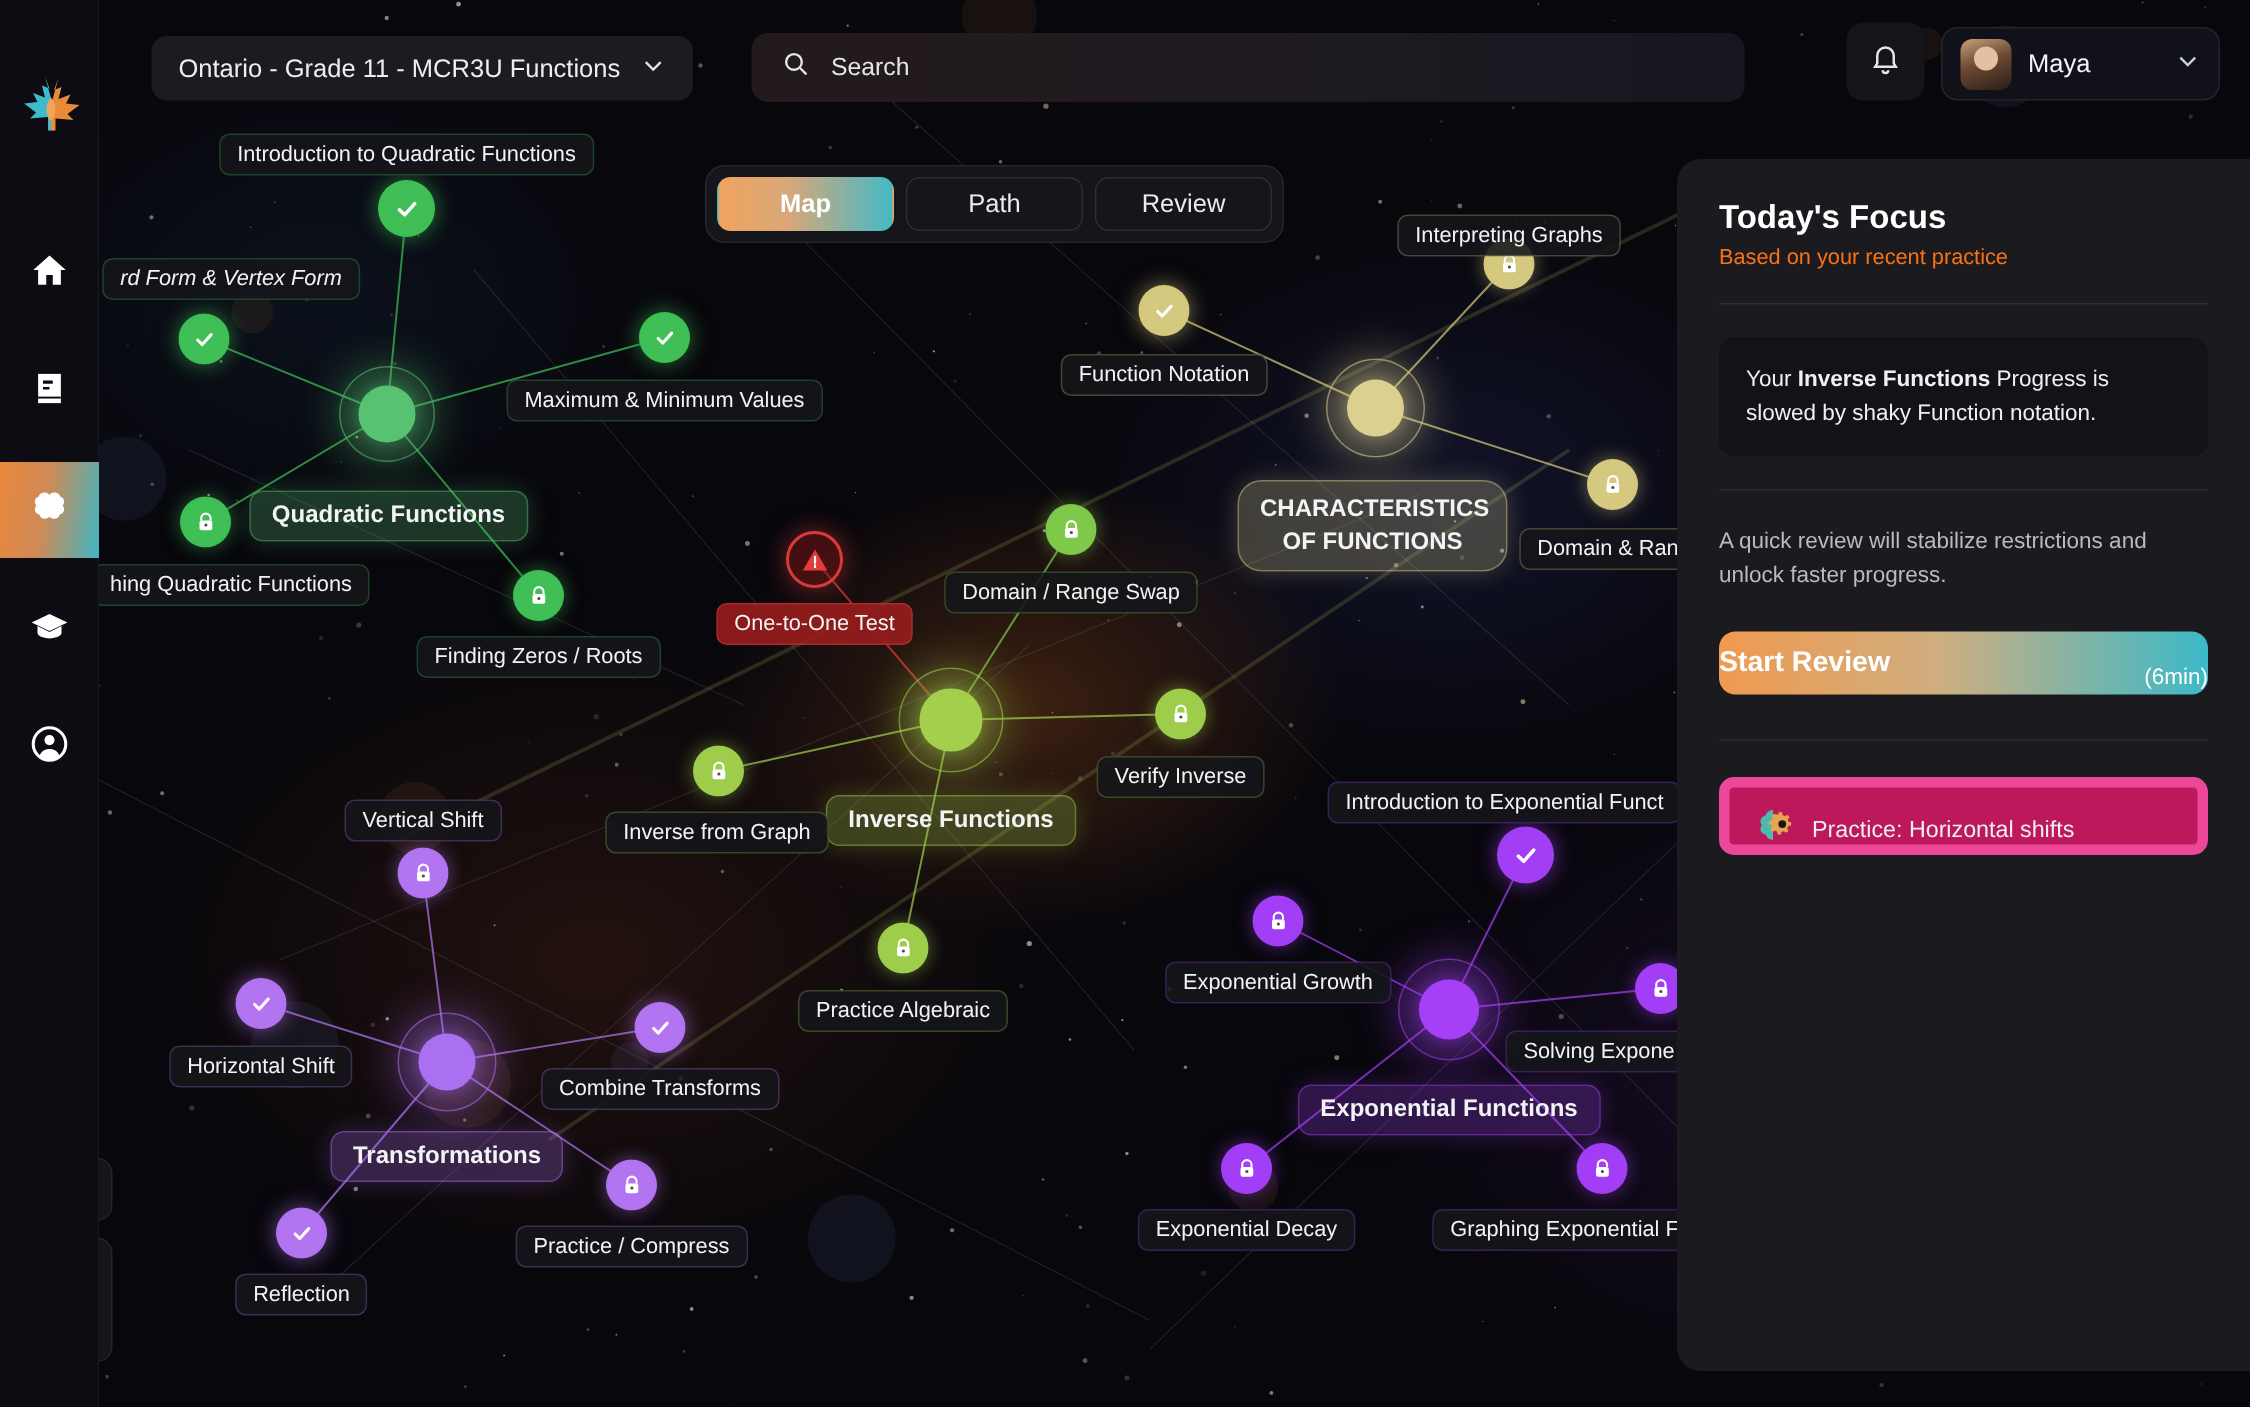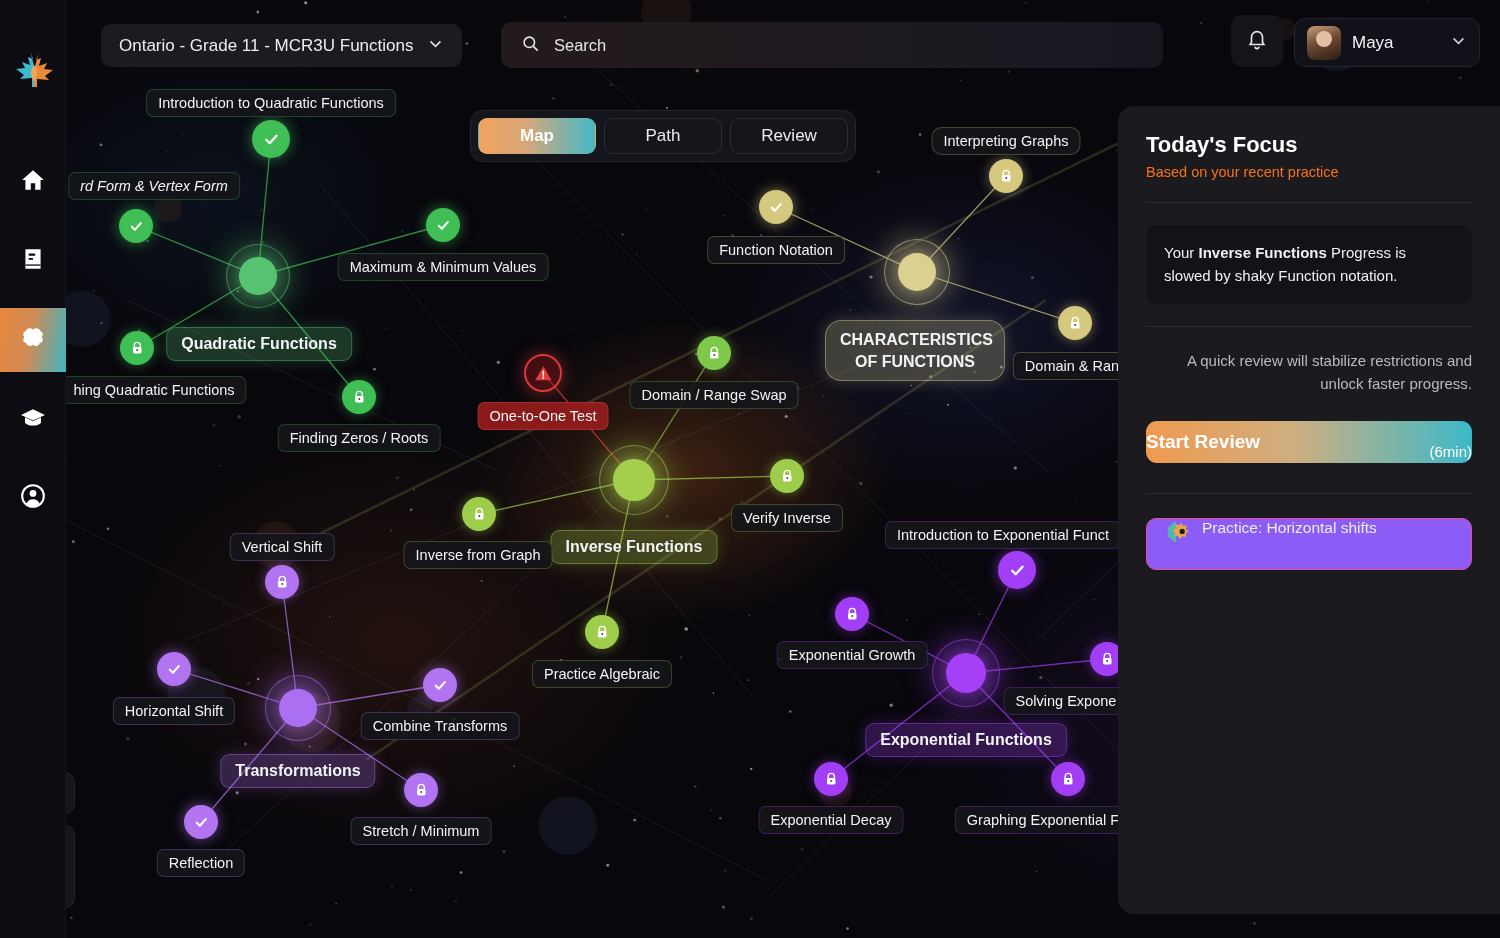--- a/index.html
+++ b/index.html
@@ -134,31 +134,31 @@
     padding: 26px 28px 0 28px;
   }
   #panel h1 { font-size: 22px; color: #fff; font-weight: bold; margin-bottom: 6px; }
   #panel .sub { font-size: 14.5px; color: #f97316; }
   .hr { height: 1px; background: #2c2c34; margin: 22px 0; }
   #insight {
     background: #121217; border-radius: 10px; padding: 16px 18px;
     font-size: 15px; line-height: 1.55; color: #eef0f3;
   }
   #insight b { font-weight: bold; }
-  #hint { font-size: 15px; line-height: 1.55; color: #b7bbc2; text-align: right; }
+  #hint { font-size: 15px; line-height: 1.55; color: #b7bbc2; }
   #start {
     margin-top: 26px; height: 42px; border-radius: 11px;
     background: linear-gradient(90deg,#ef9a4f 0%, #cfae7f 45%, #3cb9c8 100%);
     display: flex; align-items: center; justify-content: space-between; gap: 8px;
     color: #fff; font-size: 19px; font-weight: bold;
   }
   #start .mins { font-size: 15px; font-weight: normal; margin-top: 18px; }
   .sugg {
-    height: 52px; border-radius: 10px; border: 1px solid #ec4899;
-    background: #8b5cf6; display: flex; align-items: flex-start; gap: 13px;
+    height: 52px; border-radius: 10px; border: 7px solid #ec4899;
+    background: #be185d; display: flex; align-items: flex-end; gap: 13px;
     padding: 0 16px; margin-bottom: 17px;
   }
   .sugg .txt { font-size: 15.5px; color: #eceef1; }
   .sugg .ico { width: 26px; height: 26px; flex: 0 0 auto; }
 </style>
 </head>
 <body>
 
 <div id="app">
 
@@ -537,21 +537,21 @@
         <div class="lbl" style="left: 710px; top: 236px; background: rgba(20, 22, 26, 0.88); border-color: rgba(213, 200, 127, 0.28);">Function Notation</div>
         <div class="node" style="left: 940px; top: 176px;">
           <div class="disc" style="width: 34px; height: 34px; background: rgb(213, 200, 127); border: 2.5px solid rgba(213, 200, 127, 0.45); box-shadow: rgba(213, 200, 127, 0.5) 0px 0px 12px;">
             <svg viewBox="0 0 24 24">
               <path d="M7.5 10.5V8a4.5 4.5 0 0 1 9 0v2.5" stroke="#fff" stroke-width="2" fill="none"></path>
               <rect x="5.8" y="10.2" width="12.4" height="9.4" rx="2" fill="#fff"></rect>
               <circle cx="12" cy="14.6" r="1.5" fill="#4a4a4a"></circle>
             </svg>
           </div>
         </div>
-        <div class="lbl" style="left: 940px; top: 127px; background: rgba(20, 22, 26, 0.88); border-color: rgba(213, 200, 127, 0.28); border-radius: 10px;">Interpreting Graphs</div>
+        <div class="lbl" style="left: 940px; top: 143px; background: rgba(20, 22, 26, 0.88); border-color: rgba(213, 200, 127, 0.28);">Interpreting Graphs</div>
         <div class="node" style="left: 851px; top: 272px;">
           <div class="disc" style="width: 66px; height: 66px; background: rgba(220, 208, 145, 0.22); border: 1px solid rgba(220, 208, 145, 0.55); box-shadow: rgba(220, 208, 145, 0.42) 0px 0px 30px;">
             <div style="width: 38.94px; height: 38.94px; border-radius: 50%; background: rgb(220, 208, 145); box-shadow: rgba(220, 208, 145, 0.75) 0px 0px 18px;"></div>
           </div>
         </div>
         <div class="lbl hubcaps" style="left: 849px; top: 320px; background: rgba(220, 208, 145, 0.26); border-color: rgba(220, 208, 145, 0.42); box-shadow: rgba(220, 208, 145, 0.25) 0px 0px 16px; border-radius: 16px;">CHARACTERISTICS OF FUNCTIONS</div>
         <div class="node" style="left: 1009px; top: 323px;">
           <div class="disc" style="width: 34px; height: 34px; background: rgb(213, 200, 127); border: 2.5px solid rgba(213, 200, 127, 0.45); box-shadow: rgba(213, 200, 127, 0.5) 0px 0px 12px;">
             <svg viewBox="0 0 24 24">
               <path d="M7.5 10.5V8a4.5 4.5 0 0 1 9 0v2.5" stroke="#fff" stroke-width="2" fill="none"></path>
@@ -650,21 +650,21 @@
         <div class="lbl" style="left: 374px; top: 712px; background: rgba(20, 22, 26, 0.88); border-color: rgba(178, 116, 240, 0.28);">Combine Transforms</div>
         <div class="node" style="left: 355px; top: 790px;">
           <div class="disc" style="width: 34px; height: 34px; background: rgb(178, 116, 240); border: 2.5px solid rgba(178, 116, 240, 0.45); box-shadow: rgba(178, 116, 240, 0.5) 0px 0px 12px;">
             <svg viewBox="0 0 24 24">
               <path d="M7.5 10.5V8a4.5 4.5 0 0 1 9 0v2.5" stroke="#fff" stroke-width="2" fill="none"></path>
               <rect x="5.8" y="10.2" width="12.4" height="9.4" rx="2" fill="#fff"></rect>
               <circle cx="12" cy="14.6" r="1.5" fill="#4a4a4a"></circle>
             </svg>
           </div>
         </div>
-        <div class="lbl" style="left: 355px; top: 817px; background: rgba(20, 22, 26, 0.88); border-color: rgba(178, 116, 240, 0.28);">Stretch / Minimum</div>
+        <div class="lbl" style="left: 355px; top: 817px; background: rgba(20, 22, 26, 0.88); border-color: rgba(178, 116, 240, 0.28);">Practice / Compress</div>
         <div class="node" style="left: 135px; top: 822px;">
           <div class="disc" style="width: 34px; height: 34px; background: rgb(178, 116, 240); border: 2.5px solid rgba(178, 116, 240, 0.45); box-shadow: rgba(178, 116, 240, 0.6) 0px 0px 14px;">
             <svg viewBox="0 0 24 24">
               <path d="M5.5 12.6 L10 17 L18.6 7.4" stroke="#fff" stroke-width="3" fill="none" stroke-linecap="round" stroke-linejoin="round"></path>
             </svg>
           </div>
         </div>
         <div class="lbl" style="left: 135px; top: 849px; background: rgba(20, 22, 26, 0.88); border-color: rgba(178, 116, 240, 0.28);">Reflection</div>
         <div class="node" style="left: 951px; top: 570px;">
           <div class="disc" style="width: 38px; height: 38px; background: rgb(162, 62, 245); border: 2.5px solid rgba(162, 62, 245, 0.45); box-shadow: rgba(162, 62, 245, 0.6) 0px 0px 14px;">

